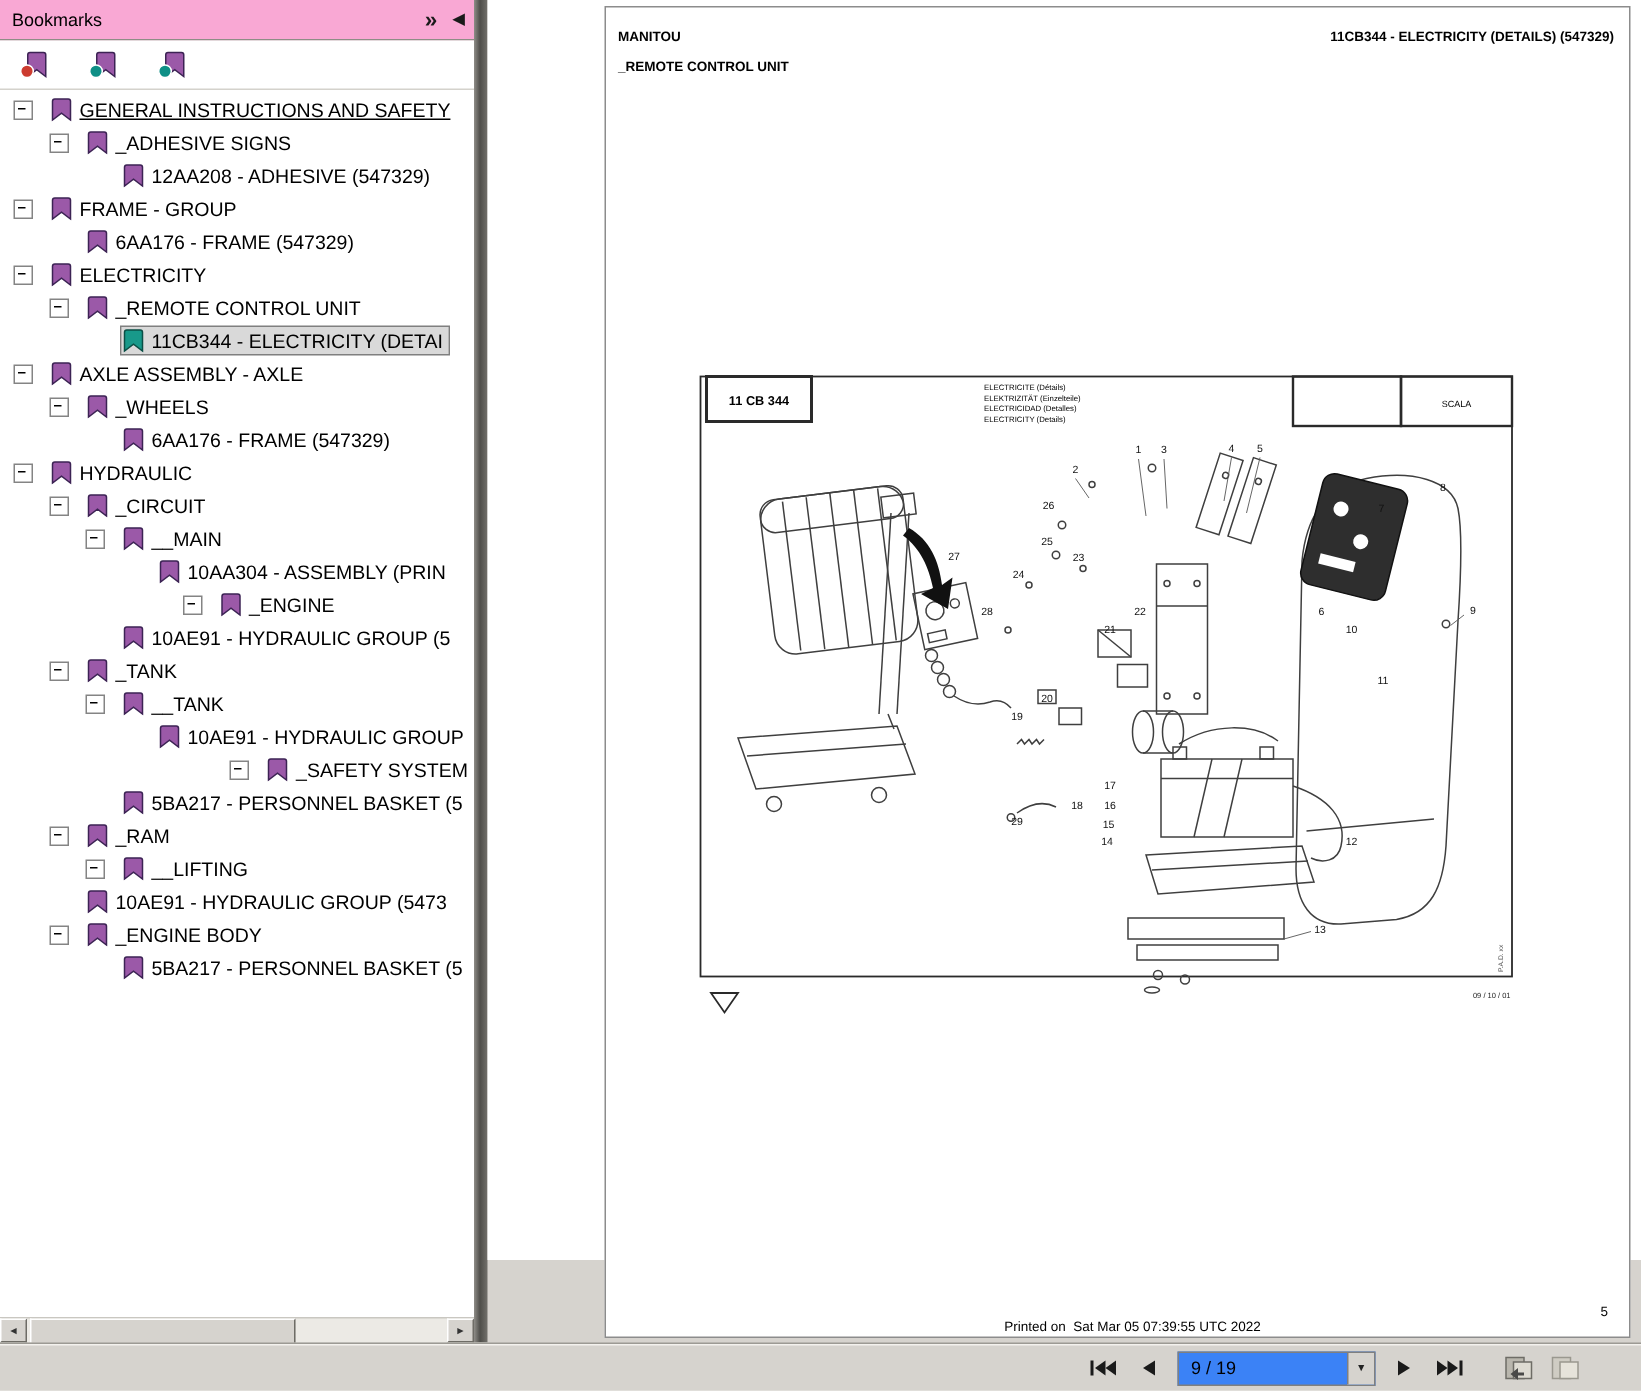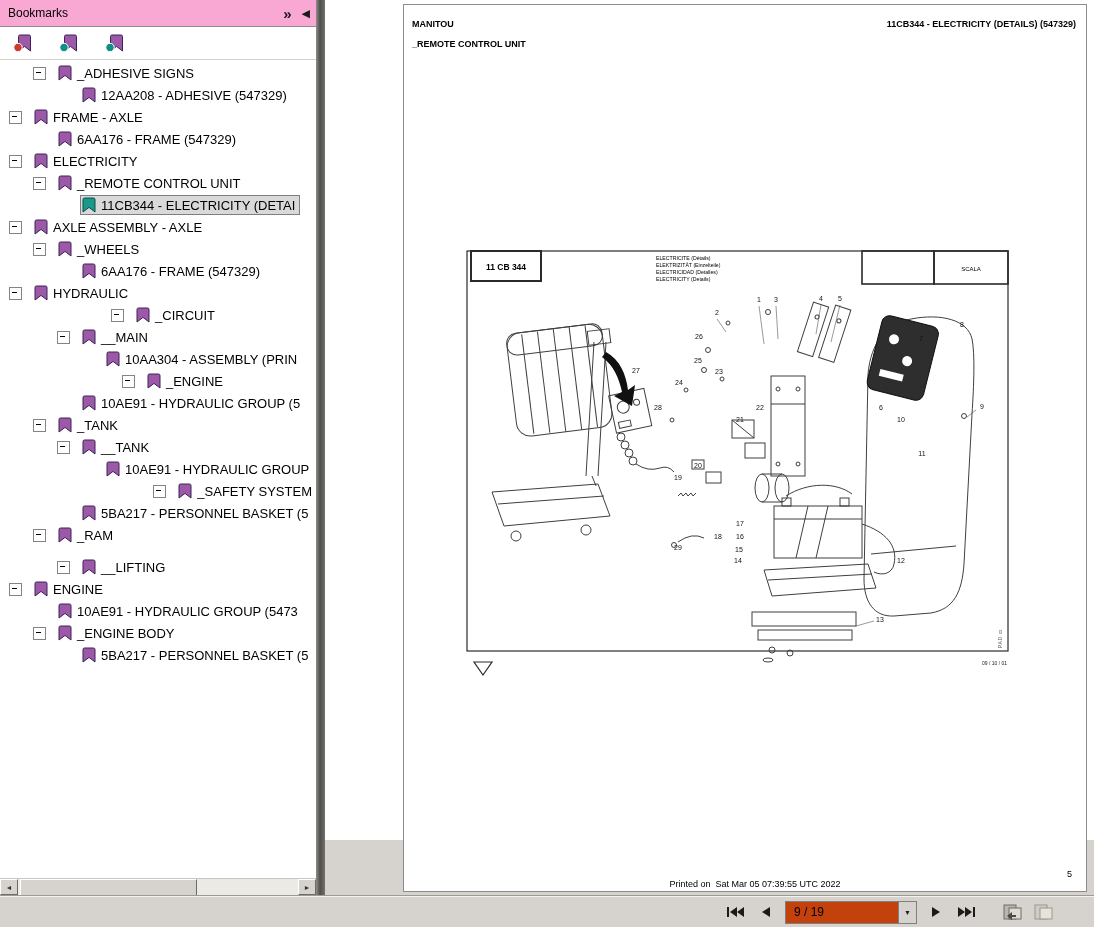--- a/index.html
+++ b/index.html
@@ -72,21 +72,21 @@
   #callouts text{font-size:7px;text-anchor:middle;fill:#111;}
   .page-footer{position:absolute;left:0;right:0;bottom:8px;height:14px;text-align:center;font-size:9px;white-space:pre;}
   .page-num{position:absolute;right:14px;top:0;font-size:9px;}
 
   
   .bottom-bar{position:absolute;left:0;top:895px;width:1094px;height:32px;background:#d6d3ce;
     border-top:1px solid #9c9a94;box-shadow:inset 0 1px 0 #f4f2ee;}
   .nav-group{position:absolute;right:38px;top:0;height:32px;display:flex;align-items:center;gap:7px;}
   .nav-btn{width:24px;height:22px;display:flex;align-items:center;justify-content:center;}
   .nav-btn svg{display:block;}
-  .page-combo{width:130px;height:21px;background:#c2410c;border:1px solid #7f7f7f;display:inline-flex;align-items:stretch;}
+  .page-combo{width:130px;height:21px;background:#3b82f6;border:1px solid #7f7f7f;display:inline-flex;align-items:stretch;}
   .page-combo-text{flex:1;font-size:12px;display:flex;align-items:center;padding-left:8px;white-space:pre;}
   .combo-arrow{width:17px;background:#d6d3ce;border-left:1px solid #7f7f7f;display:flex;align-items:center;justify-content:center;font-size:7px;color:#222;}
   .nav-gap{width:8px;}
 </style>
 </head>
 <body>
 
 <div class="app">
 
   <div class="bookmarks-panel">
@@ -111,20 +111,31 @@
           </svg>
         </span>
         <span class="tb-icon">
           <svg viewBox="0 0 22 20">
             <path d="M8,2 h9 q1.5,0 1.5,1.5 V18 l-6,-4.6 L6.5,18 V3.5 Q6.5,2 8,2 z" fill="#9b59a8" stroke="#3c2354"></path>
             <circle cx="6" cy="14.5" r="4.2" fill="#0f8f86" stroke="#fff" stroke-width="1"></circle>
           </svg>
         </span>
       </div>
     <div class="tree">
+        <div class="tree-row" style="padding-left: 9px;">
+          <span class="toggle-slot">
+            <span class="minus-box"></span>
+          </span>
+          <span class="row-content">
+            <svg viewBox="0 0 14 16" class="bm-icon">
+              <path d="M2.5,1 h9 Q13,1 13,2.5 V15 l-6,-4.6 L1,15 V2.5 Q1,1 2.5,1 z" fill="#9b59a8" stroke="#3c2354"></path>
+            </svg>
+            <span class="tree-label u">GENERAL INSTRUCTIONS AND SAFETY</span>
+          </span>
+        </div>
         <div class="tree-row" style="padding-left: 33px;">
           <span class="toggle-slot">
             <span class="minus-box"></span>
           </span>
           <span class="row-content">
             <svg viewBox="0 0 14 16" class="bm-icon">
               <path d="M2.5,1 h9 Q13,1 13,2.5 V15 l-6,-4.6 L1,15 V2.5 Q1,1 2.5,1 z" fill="#9b59a8" stroke="#3c2354"></path>
             </svg>
             <span class="tree-label">_ADHESIVE SIGNS</span>
           </span>
@@ -139,21 +150,21 @@
           </span>
         </div>
         <div class="tree-row" style="padding-left: 9px;">
           <span class="toggle-slot">
             <span class="minus-box"></span>
           </span>
           <span class="row-content">
             <svg viewBox="0 0 14 16" class="bm-icon">
               <path d="M2.5,1 h9 Q13,1 13,2.5 V15 l-6,-4.6 L1,15 V2.5 Q1,1 2.5,1 z" fill="#9b59a8" stroke="#3c2354"></path>
             </svg>
-            <span class="tree-label">FRAME - AXLE</span>
+            <span class="tree-label">FRAME - GROUP</span>
           </span>
         </div>
         <div class="tree-row" style="padding-left: 33px;">
           <span class="toggle-slot"></span>
           <span class="row-content">
             <svg viewBox="0 0 14 16" class="bm-icon">
               <path d="M2.5,1 h9 Q13,1 13,2.5 V15 l-6,-4.6 L1,15 V2.5 Q1,1 2.5,1 z" fill="#9b59a8" stroke="#3c2354"></path>
             </svg>
             <span class="tree-label">6AA176 - FRAME (547329)</span>
           </span>
@@ -224,21 +235,21 @@
           <span class="toggle-slot">
             <span class="minus-box"></span>
           </span>
           <span class="row-content">
             <svg viewBox="0 0 14 16" class="bm-icon">
               <path d="M2.5,1 h9 Q13,1 13,2.5 V15 l-6,-4.6 L1,15 V2.5 Q1,1 2.5,1 z" fill="#9b59a8" stroke="#3c2354"></path>
             </svg>
             <span class="tree-label">HYDRAULIC</span>
           </span>
         </div>
-        <div class="tree-row" style="padding-left: 14px; justify-content: center;">
+        <div class="tree-row" style="padding-left: 33px;">
           <span class="toggle-slot">
             <span class="minus-box"></span>
           </span>
           <span class="row-content">
             <svg viewBox="0 0 14 16" class="bm-icon">
               <path d="M2.5,1 h9 Q13,1 13,2.5 V15 l-6,-4.6 L1,15 V2.5 Q1,1 2.5,1 z" fill="#9b59a8" stroke="#3c2354"></path>
             </svg>
             <span class="tree-label">_CIRCUIT</span>
           </span>
         </div>
@@ -337,40 +348,29 @@
           <span class="toggle-slot">
             <span class="minus-box"></span>
           </span>
           <span class="row-content">
             <svg viewBox="0 0 14 16" class="bm-icon">
               <path d="M2.5,1 h9 Q13,1 13,2.5 V15 l-6,-4.6 L1,15 V2.5 Q1,1 2.5,1 z" fill="#9b59a8" stroke="#3c2354"></path>
             </svg>
             <span class="tree-label">_RAM</span>
           </span>
         </div>
-        <div class="tree-row" style="padding-left: 57px; margin-top: 10px;">
+        <div class="tree-row" style="padding-left: 57px;">
           <span class="toggle-slot">
             <span class="minus-box"></span>
           </span>
           <span class="row-content">
             <svg viewBox="0 0 14 16" class="bm-icon">
               <path d="M2.5,1 h9 Q13,1 13,2.5 V15 l-6,-4.6 L1,15 V2.5 Q1,1 2.5,1 z" fill="#9b59a8" stroke="#3c2354"></path>
             </svg>
             <span class="tree-label">__LIFTING</span>
-          </span>
-        </div>
-        <div class="tree-row" style="padding-left: 9px;">
-          <span class="toggle-slot">
-            <span class="minus-box"></span>
-          </span>
-          <span class="row-content">
-            <svg viewBox="0 0 14 16" class="bm-icon">
-              <path d="M2.5,1 h9 Q13,1 13,2.5 V15 l-6,-4.6 L1,15 V2.5 Q1,1 2.5,1 z" fill="#9b59a8" stroke="#3c2354"></path>
-            </svg>
-            <span class="tree-label">ENGINE</span>
           </span>
         </div>
         <div class="tree-row" style="padding-left: 33px;">
           <span class="toggle-slot"></span>
           <span class="row-content">
             <svg viewBox="0 0 14 16" class="bm-icon">
               <path d="M2.5,1 h9 Q13,1 13,2.5 V15 l-6,-4.6 L1,15 V2.5 Q1,1 2.5,1 z" fill="#9b59a8" stroke="#3c2354"></path>
             </svg>
             <span class="tree-label">10AE91 - HYDRAULIC GROUP (5473</span>
           </span>

